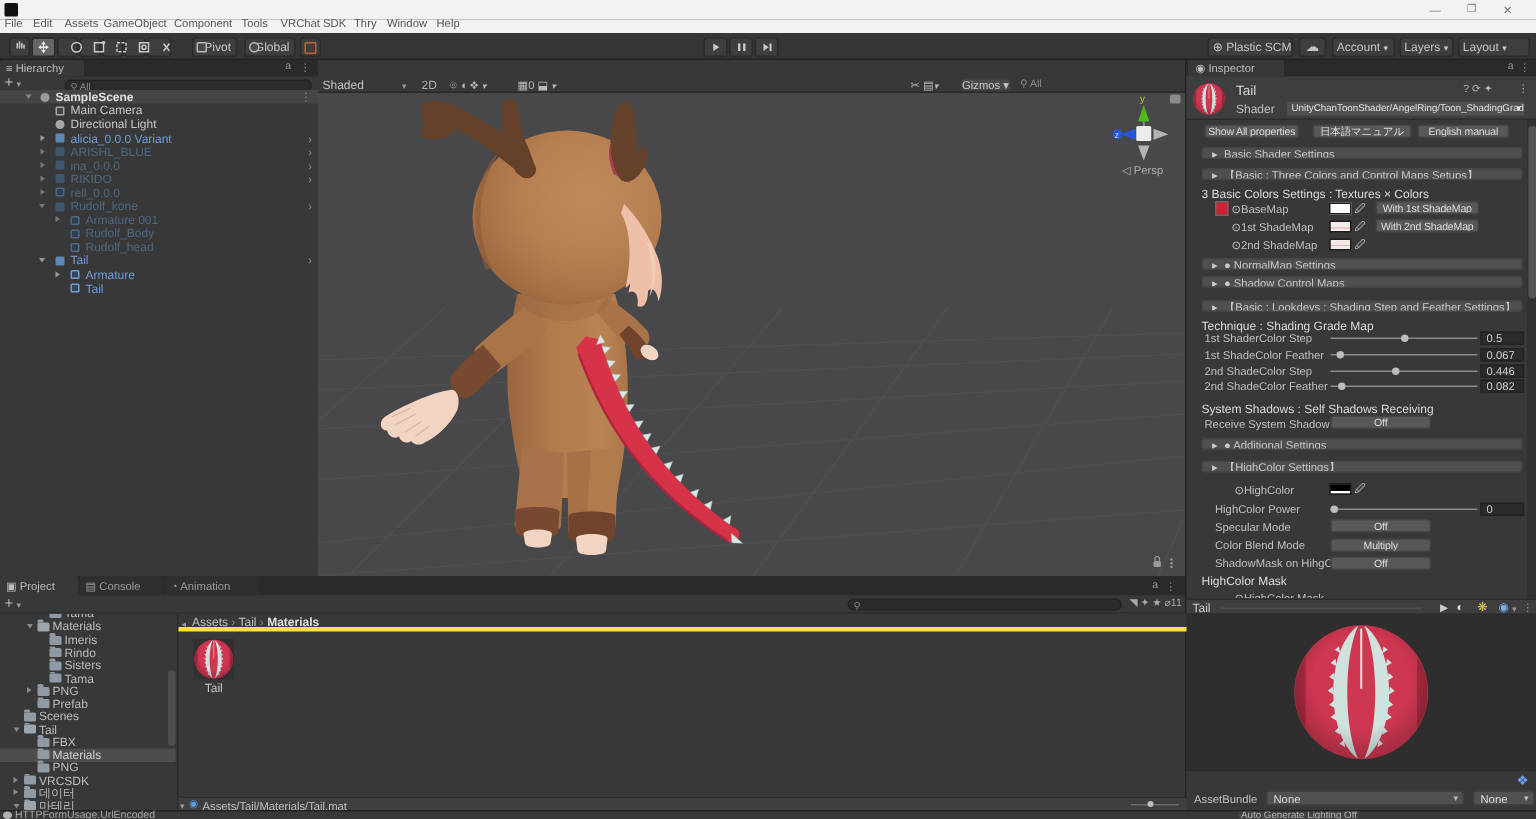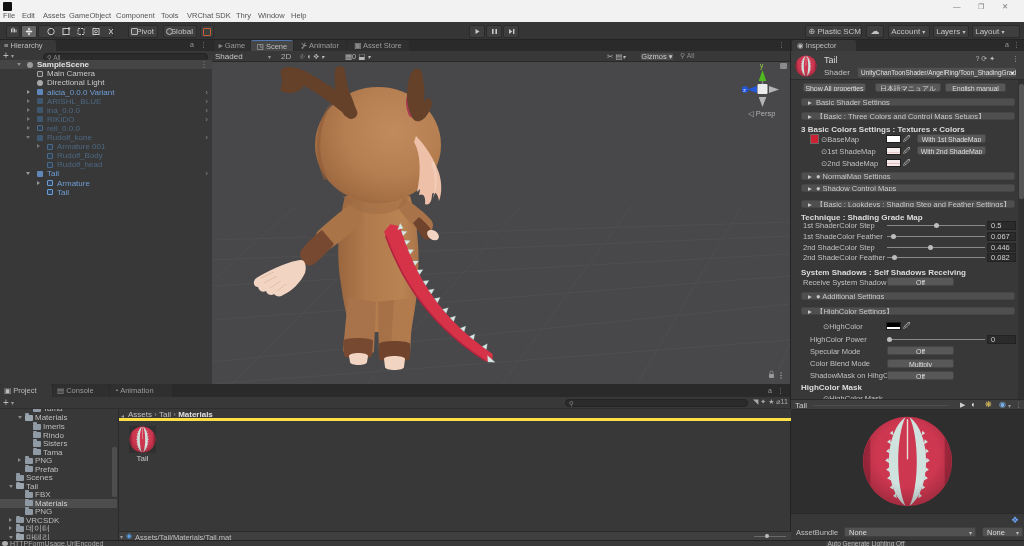--- a/index.html
+++ b/index.html
@@ -21,21 +21,21 @@
 
 .hrow{position:absolute;left:0;width:212px;height:9px;font-size:8px;line-height:9px;white-space:nowrap}
 .prow{position:absolute;left:0;width:117px;height:9px;font-size:8px;line-height:9px;white-space:nowrap}
 .arr{position:absolute;width:0;height:0}
 .arr.r{border-left:3.5px solid #8a8a8a;border-top:2.5px solid transparent;border-bottom:2.5px solid transparent}
 .arr.d{border-top:3.5px solid #8a8a8a;border-left:2.5px solid transparent;border-right:2.5px solid transparent}
 .cube{position:absolute;width:6px;height:6px;border-radius:1px}
 .fold{position:absolute;left:10px;width:214px;height:8px;background:#4f4f4f;border:1px solid #454545;border-radius:2px;color:#c8c8c8;font-size:7.5px;line-height:7px;padding-left:6px;white-space:nowrap;overflow:hidden}
 .ibtn{position:absolute;background:#585858;border:1px solid #454545;border-radius:2px;color:#dedede;font-size:7px;text-align:center;overflow:hidden;white-space:nowrap;letter-spacing:-0.1px}
 .ilabel{position:absolute;color:#c0c0c0;font-size:7.5px;white-space:nowrap}
-.ibold{position:absolute;color:#dcdcdc;font-size:8px;font-weight:bold;white-space:nowrap}
+.ibold{position:absolute;color:#dcdcdc;font-size:8px;font-weight:normal;white-space:nowrap}
 .swatch{position:absolute;width:15px;height:8px;background:#fff;border:1px solid #1e1e1e}
 .eyed{position:absolute;width:7px;height:8px;color:#c8c8c8;font-size:7px}
 .track{position:absolute;height:1px;background:#8a8a8a}
 .knob{position:absolute;width:5px;height:5px;border-radius:50%;background:#bdbdbd}
 .vbox{position:absolute;width:29px;height:9px;background:#2b2b2b;border:1px solid #222;color:#d0d0d0;font-size:7.5px;line-height:8px;padding-left:3px}
 </style></head>
 <body>
 
 <div class="abs" id="titlebar">
   <div class="abs" style="left:3px;top:2px;width:9px;height:9px;background:#111;border-radius:1px"></div>
@@ -193,27 +193,20 @@
         <span style="position:absolute;left:57px">Armature</span>
       </div>
     <div class="hrow" style="top:125.6px;color:#6e9ed6">
         <b class="cube" style="left:47px;top:1.5px;background:#33455c;border:1px solid #6e9ed6"></b>
         <span style="position:absolute;left:57px">Tail</span>
       </div>
   </div>
 </div>
 
 <div class="abs" id="scenepanel" style="left:212px;top:40px;width:578px;height:344px;background:#383838">
-  <div class="abs tabstrip" style="left:0;top:0;width:578px;height:11px">
-    <div class="tab itab" style="left:2px;width:36px"><b style="color:#888">▸</b> Game</div>
-    <div class="tab" style="left:39px;width:42px;border-top:1px solid #4f78b0;background:#464646"><b style="color:#999">◳</b> Scene</div>
-    <div class="tab itab" style="left:82px;width:52px"><b style="color:#888">⊁</b> Animator</div>
-    <div class="tab itab" style="left:135px;width:62px"><b style="color:#888">▣</b> Asset Store</div>
-    <span style="position:absolute;right:5px;top:1px;color:#999;font-size:7px">⋮</span>
-  </div>
   <div class="abs" style="left:0;top:11px;width:578px;height:11px;background:#383838;border-bottom:1px solid #292929">
     <span style="position:absolute;left:3px;top:1px;color:#c4c4c4;font-size:8px">Shaded</span>
     <span style="position:absolute;left:56px;top:2px;color:#999;font-size:6px">▾</span>
     <span style="position:absolute;left:69px;top:1px;color:#b0b0b0;font-size:8px">2D</span>
     <span style="position:absolute;left:88px;top:1px;color:#b8b8b8;font-size:7.5px">⌾ ◖ ❖ <i style="font-size:6px">▾</i></span>
     <span style="position:absolute;left:133px;top:1px;color:#b8b8b8;font-size:7.5px">▦0 ⬓ <i style="font-size:6px">▾</i></span>
     <span style="position:absolute;left:395px;top:1px;color:#b8b8b8;font-size:7.5px">✂ ▤<i style="font-size:6px">▾</i></span>
     <div class="abs" style="left:428px;top:1px;width:34px;height:9px;background:#4a4a4a;border:1px solid #3a3a3a;border-radius:2px;color:#c8c8c8;font-size:7.5px;line-height:8px;text-align:center">Gizmos ▾</div>
     <span style="position:absolute;left:468px;top:1px;color:#8a8a8a;font-size:7px">⚲ All</span>
   </div>

